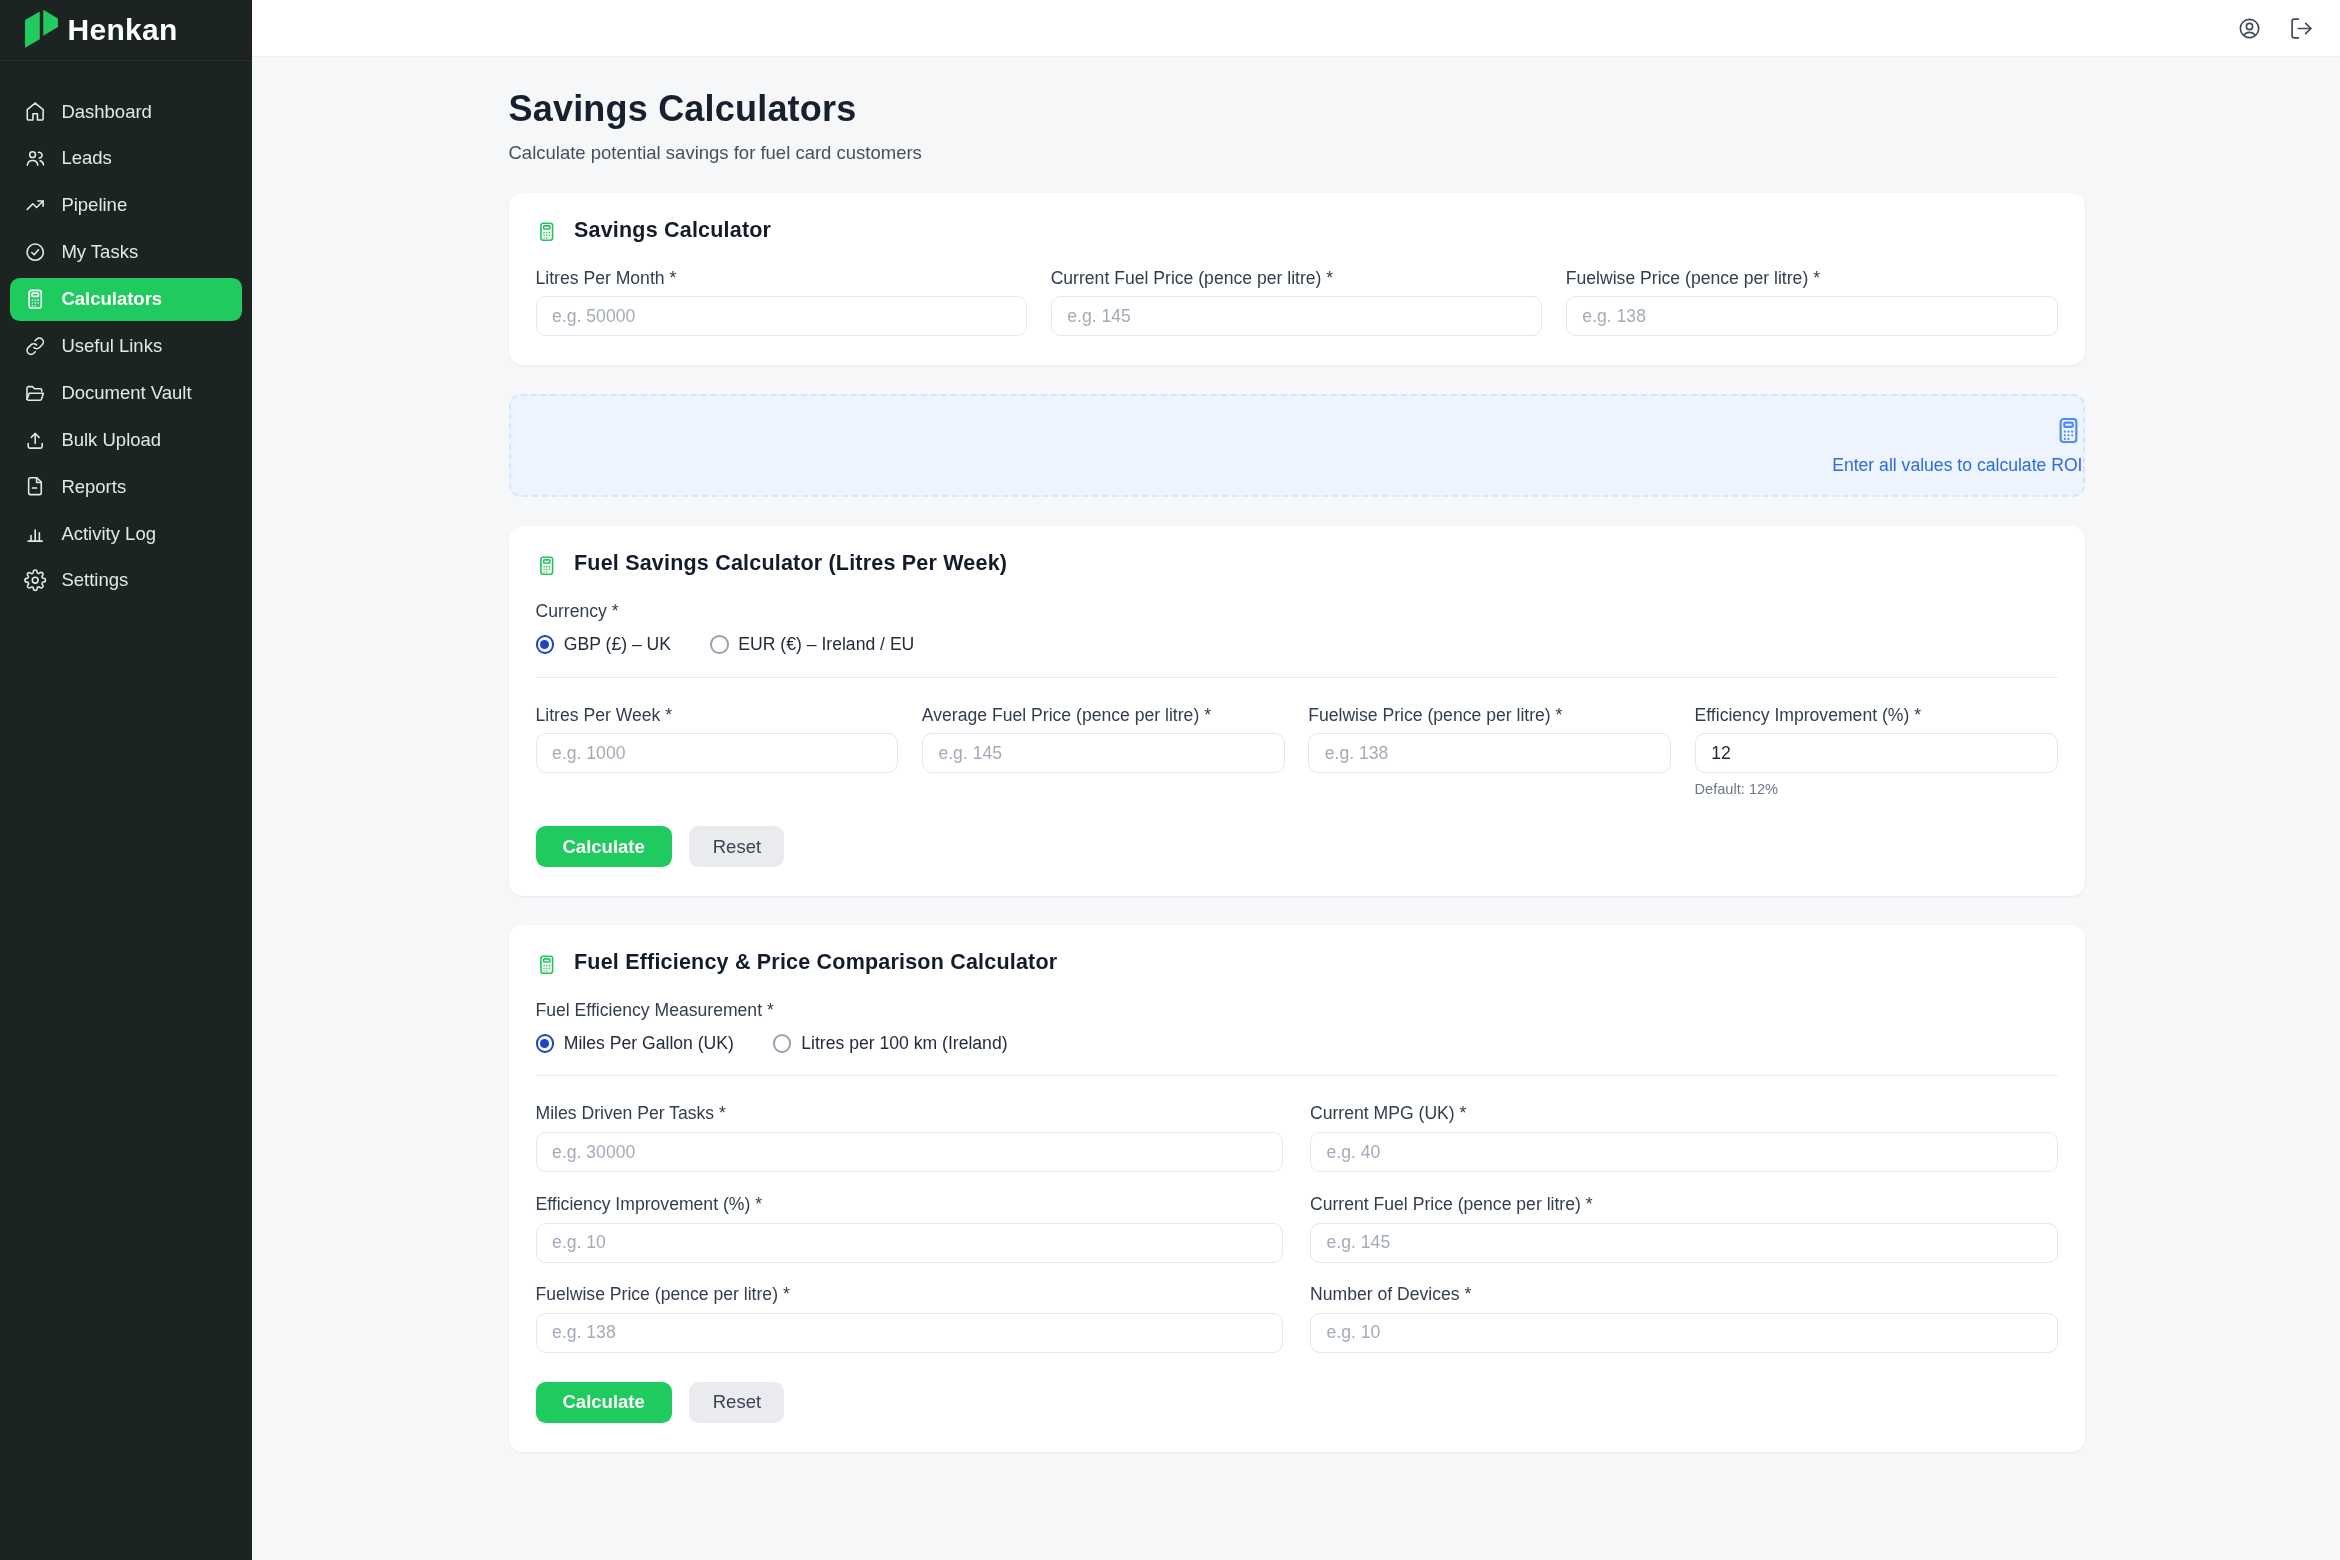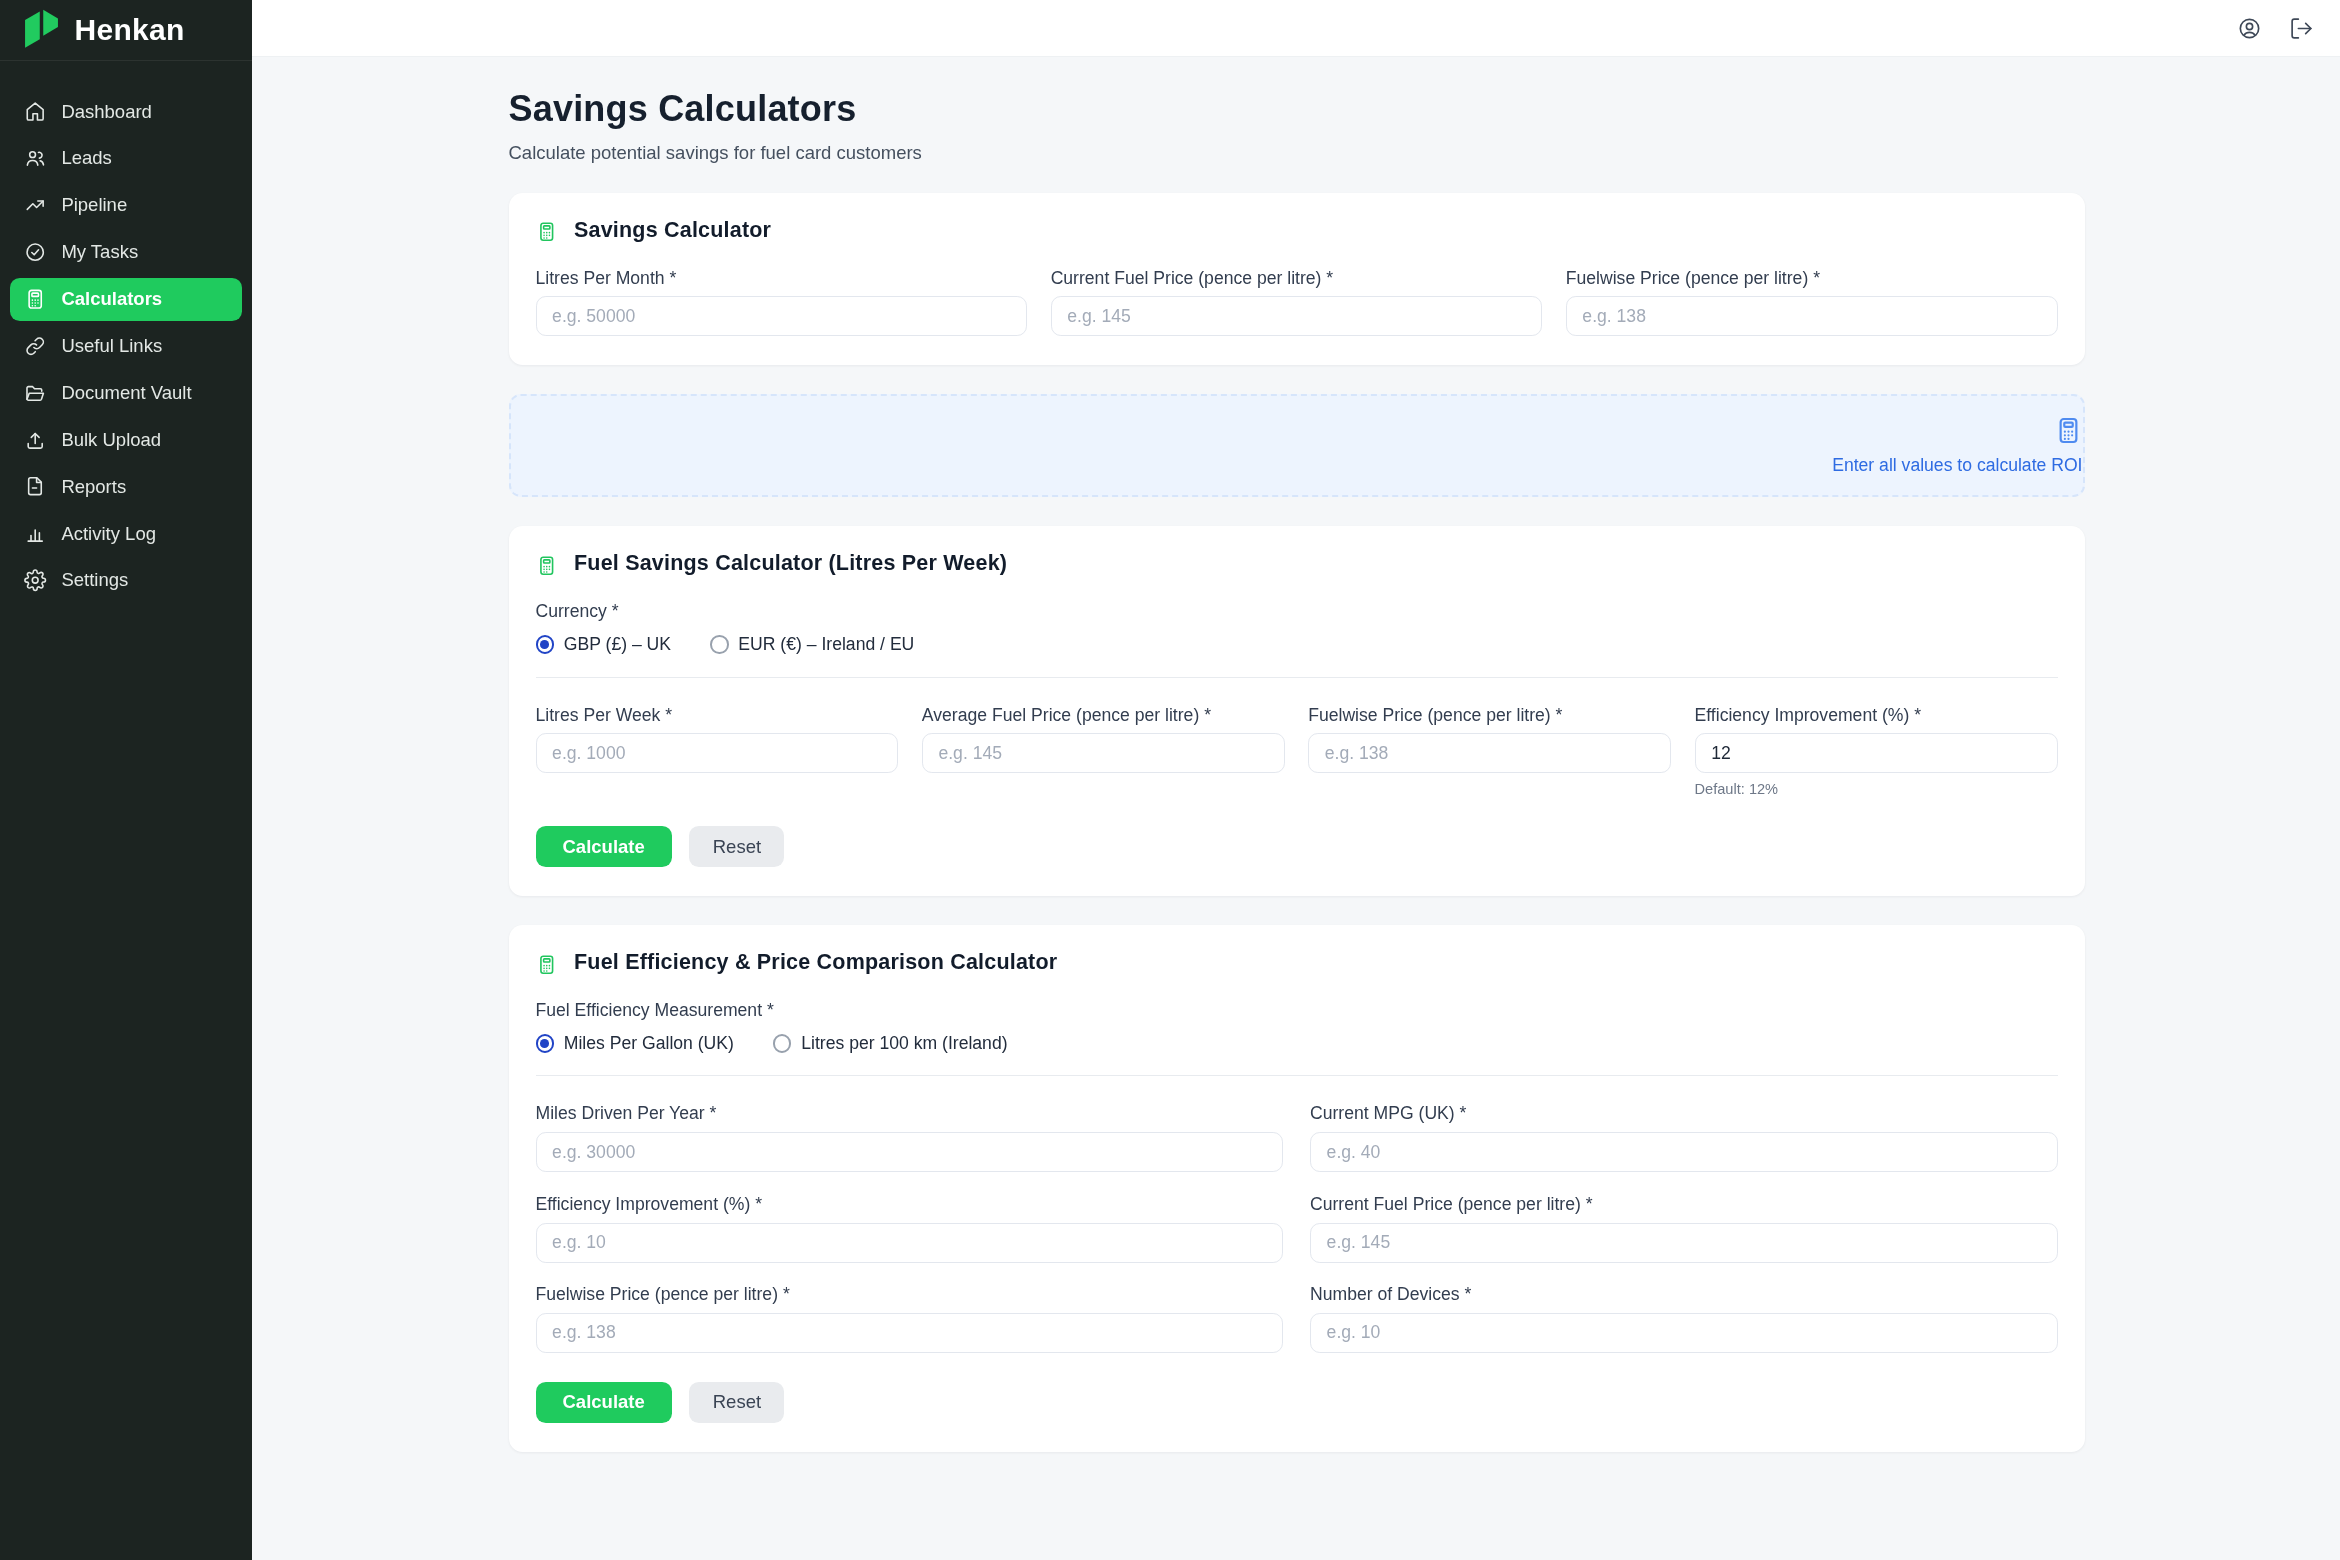--- a/index.html
+++ b/index.html
@@ -7,21 +7,21 @@
     width:2341px;height:1560px;
     background:#f5f7f9;
     font-family:"Liberation Sans", sans-serif;
     overflow:hidden;
     -webkit-font-smoothing:antialiased;
   }
   .app{display:flex;width:2341px;height:1560px;}
 
   
   .sidebar{flex:0 0 252px;width:252px;background:#1c2421;color:#dde3e0;display:flex;flex-direction:column;}
-  .logo-row{height:60px;display:flex;align-items:center;gap:12px;padding:0 19.5px;border-bottom:1px solid rgba(255,255,255,.07);}
+  .logo-row{height:60px;display:flex;align-items:center;gap:5px;padding:0 19.5px;border-bottom:1px solid rgba(255,255,255,.07);}
   .logo-mark svg{width:43px;height:45px;display:block;}
   .logo-text{color:#ffffff;font-size:30px;font-weight:700;letter-spacing:0.3px;}
   .nav{padding:29px 9.8px 0;}
   .nav-item{display:flex;align-items:center;gap:14.6px;height:43px;padding:0 14.6px;border-radius:9.8px;margin-bottom:3.9px;font-size:18.5px;color:#e3e8e5;cursor:pointer;}
   .nav-item.active{background:#1fcb5e;color:#fff;font-weight:700;}
   .nav-icon{display:flex;}
   .nav-icon svg{width:22.4px;height:22.4px;display:block;}
 
   
   .shell{flex:1;display:flex;flex-direction:column;min-width:0;}
@@ -346,21 +346,21 @@
             <label class="radio-opt">
               <span class="radio"></span>
               <span>Litres per 100 km (Ireland)</span>
             </label>
           </div>
 
           <hr class="divider">
 
           <div class="grid g2">
             <div class="field">
-              <div class="field-label">Miles Driven Per Year *</div>
+              <div class="field-label">Miles Driven Per Tasks *</div>
               <input class="tinput" type="text" placeholder="e.g. 30000" style="">
             </div>
             <div class="field">
               <div class="field-label">Current MPG (UK) *</div>
               <input class="tinput" type="text" placeholder="e.g. 40" style="">
             </div>
             <div class="field">
               <div class="field-label">Efficiency Improvement (%) *</div>
               <input class="tinput" type="text" placeholder="e.g. 10" style="">
             </div>

